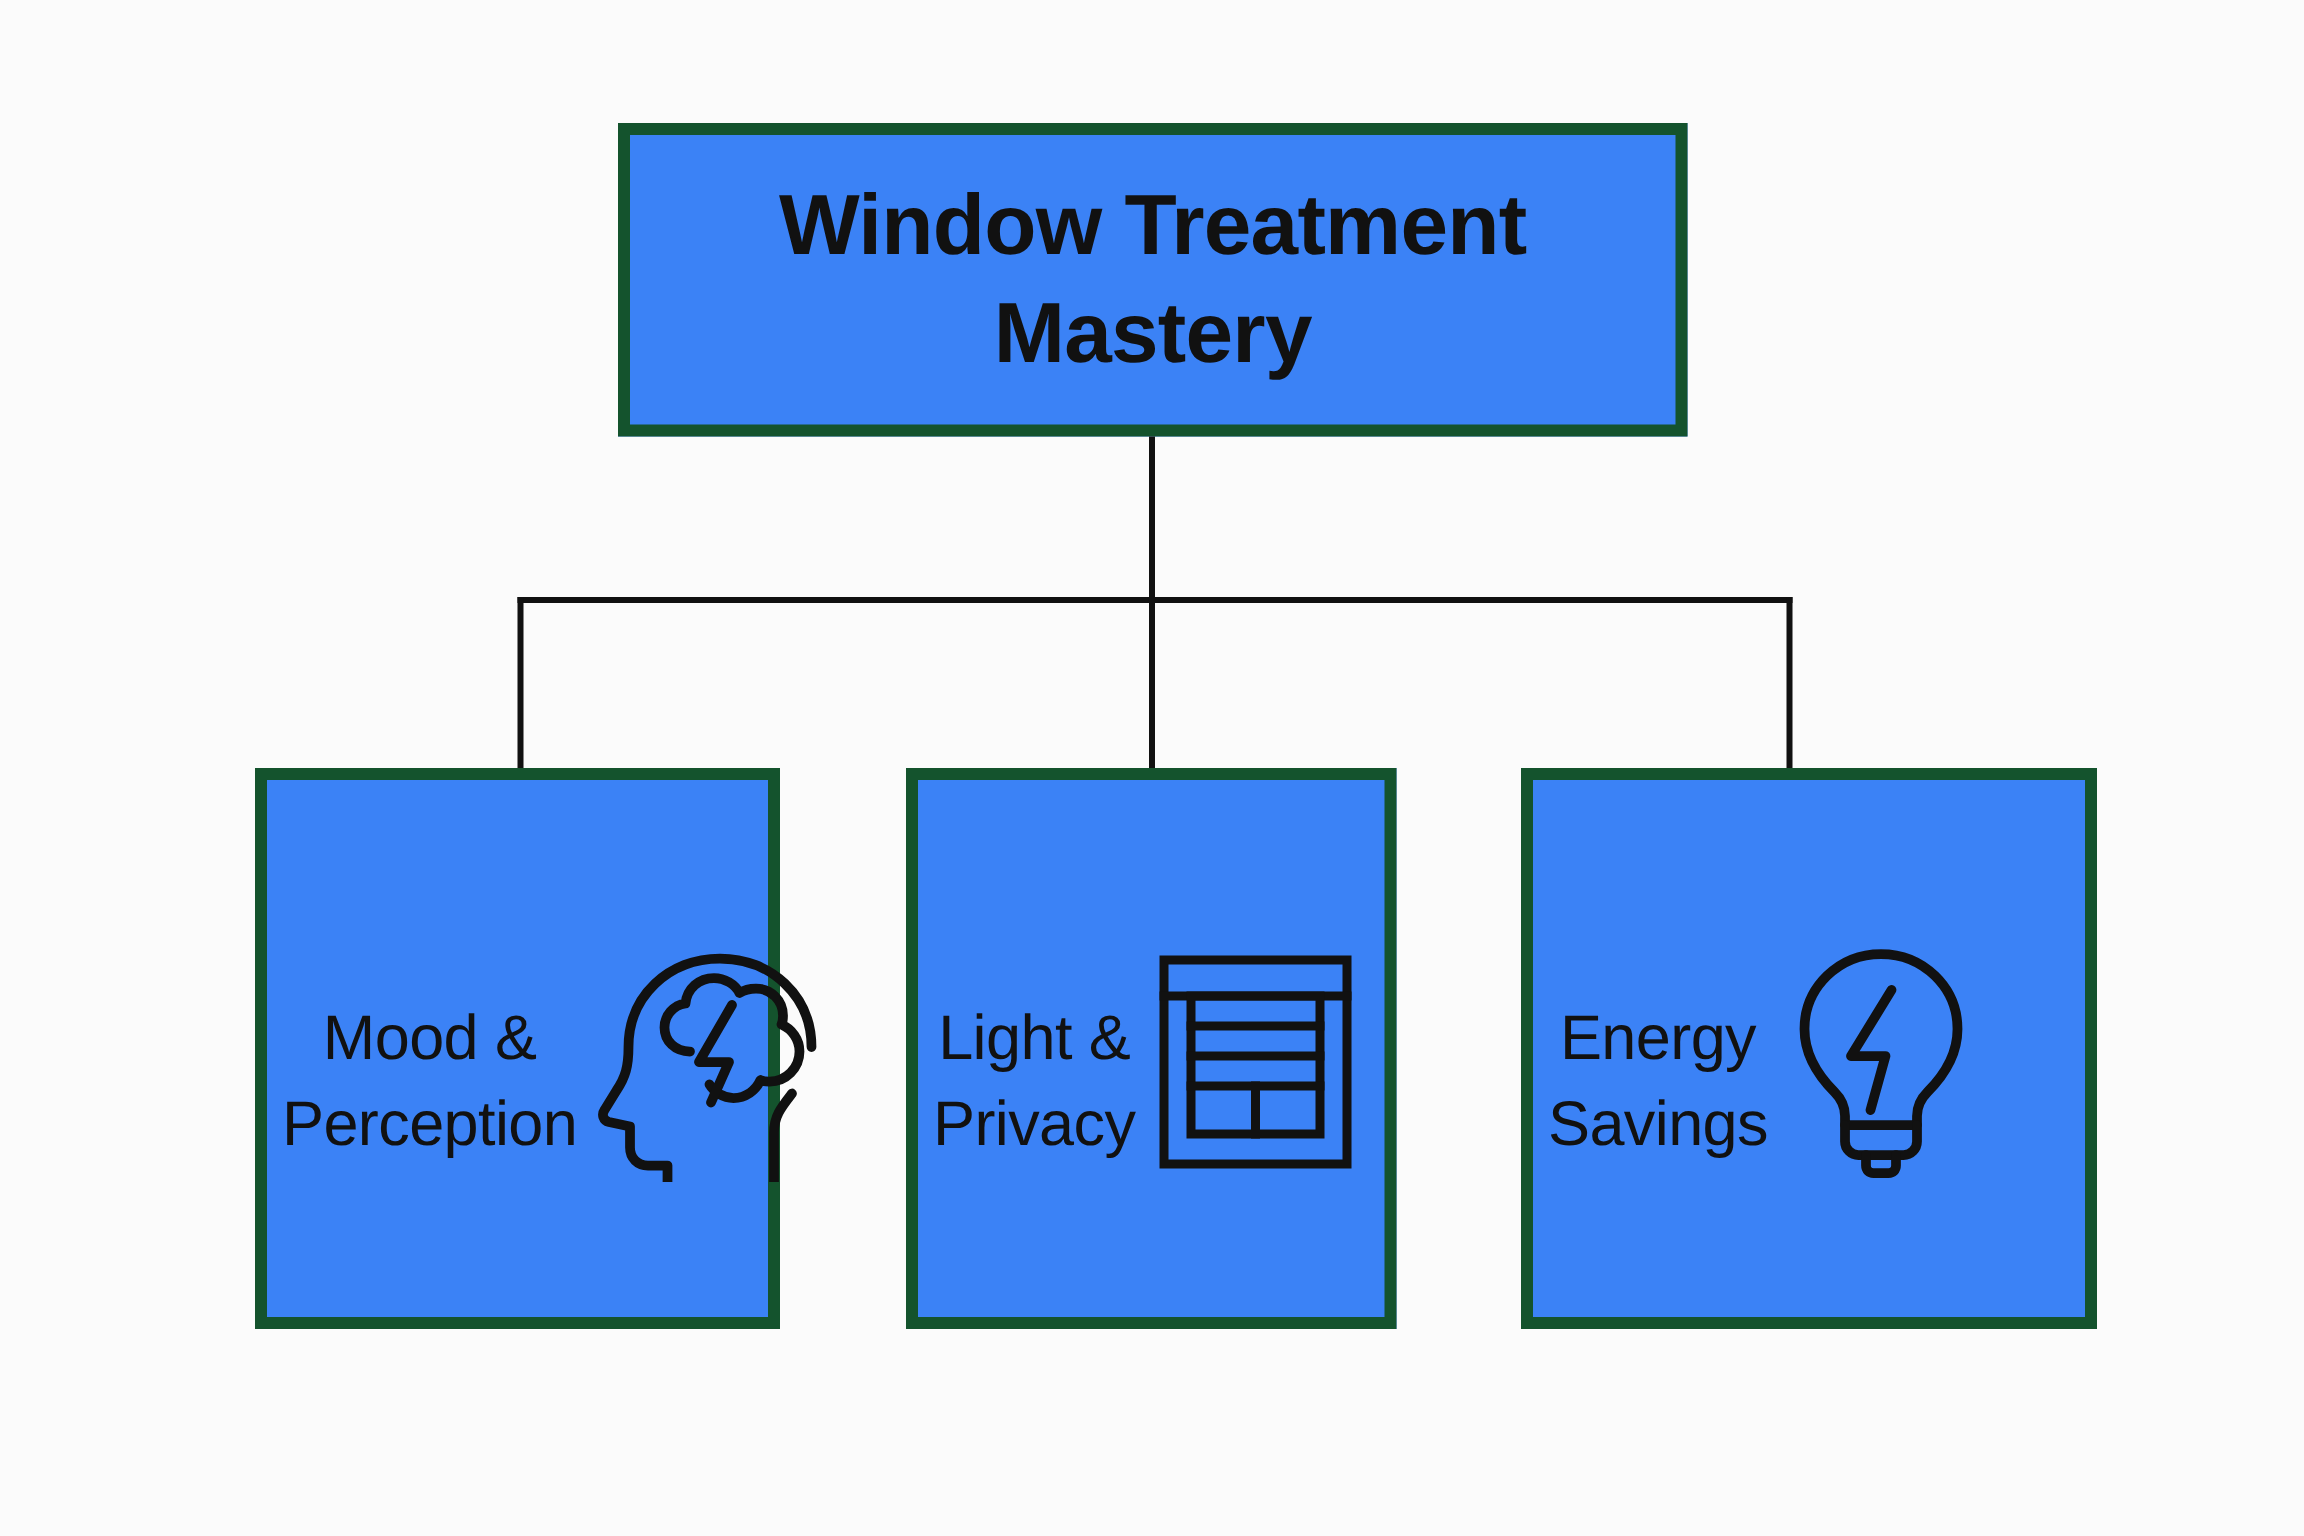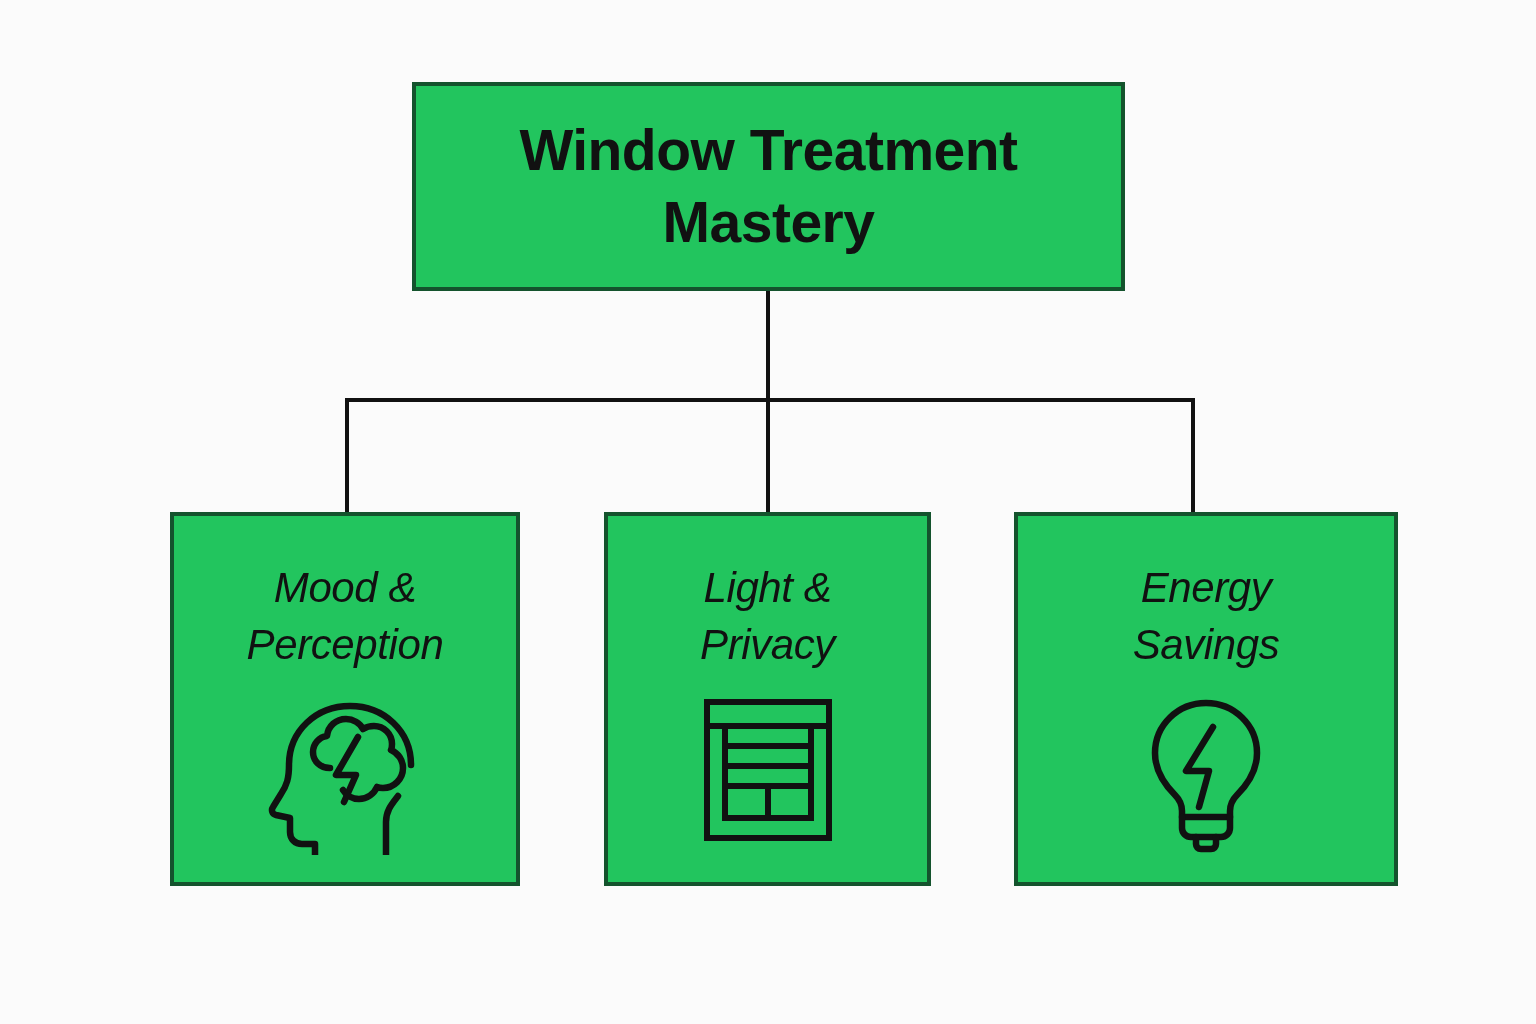--- a/index.html
+++ b/index.html
@@ -16,22 +16,22 @@
   #stage {
     position: relative;
     width: 1536px;
     height: 1024px;
   }
 
   
   .node {
     position: absolute;
     box-sizing: border-box;
-    border: 4px solid #14532d;
-    background: #22c55e;
+    border: 8px solid #14532d;
+    background: #3b82f6;
   }
 
   #root-node {
     left: 412px;
     top: 82px;
     width: 713px;
     height: 209px;
     display: flex;
     align-items: center;
     justify-content: center;
@@ -44,23 +44,22 @@
     color: #111111;
     letter-spacing: -0.5px;
     white-space: pre-line;
     padding: 0 14px;
   }
 
   .child-node {
     top: 512px;
     height: 374px;
     display: flex;
-    flex-direction: column;
+    flex-direction: row;
     align-items: center;
-    font-style: italic;
   }
   .child-node .node-title {
     font-size: 42px;
     font-weight: normal;
     line-height: 1.35;
     text-align: center;
     color: #111111;
     letter-spacing: -0.4px;
     white-space: pre-line;
     margin-top: 44px;

